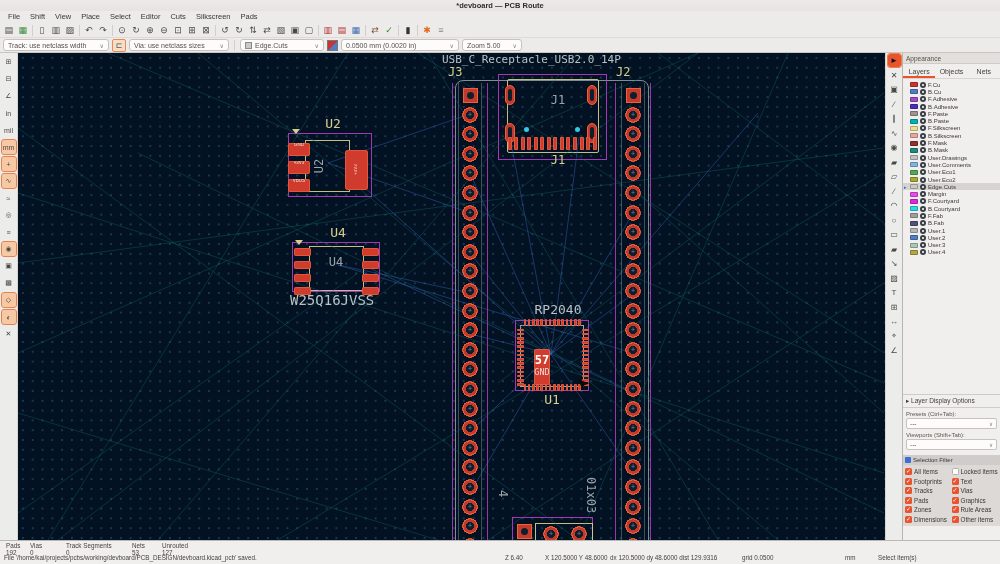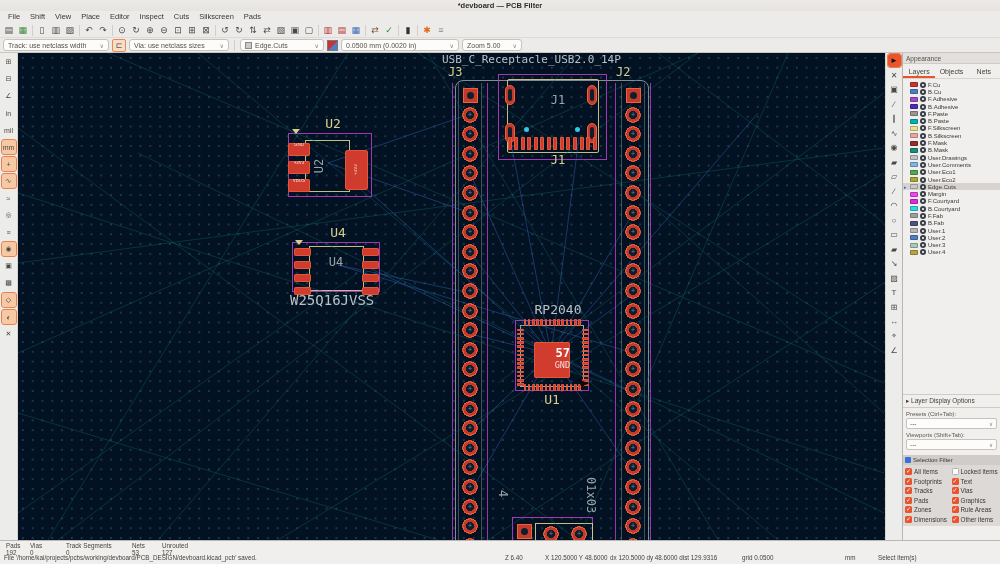--- a/index.html
+++ b/index.html
@@ -92,29 +92,29 @@
   .st-col .v { font-size:6.3px; color:#44413c; }
   .st-row2 { position:relative; height:11px; font-size:6.3px; color:#44413c; }
   .st-file { position:absolute; left:4px; top:1px; }
   .st-abs { position:absolute; top:1px; }
 </style>
 </head>
 <body>
 
 <div class="window">
 
-  <div class="titlebar">*devboard — PCB Filter</div>
+  <div class="titlebar">*devboard — PCB Route</div>
 
   <div class="menubar">
       <div class="menu-item">File</div>
       <div class="menu-item">Shift</div>
       <div class="menu-item">View</div>
       <div class="menu-item">Place</div>
+      <div class="menu-item">Select</div>
       <div class="menu-item">Editor</div>
-      <div class="menu-item">Inspect</div>
       <div class="menu-item">Cuts</div>
       <div class="menu-item">Silkscreen</div>
       <div class="menu-item">Pads</div>
     </div>
 
   <div class="tb1">
       <div class="tb-btn">▤</div>
       <div class="tb-btn" style="color: rgb(60, 140, 60);">▦</div>
       <div class="tb-sep"></div>
       <div class="tb-btn">▯</div>
@@ -307,21 +307,21 @@
       <div class="smd" style="left:344px;top:208px;width:17px;height:8px;"></div>
       <div class="smd" style="left:344px;top:221px;width:17px;height:8px;"></div>
       <div class="smd" style="left:344px;top:234px;width:17px;height:8px;"></div>
       <div class="fp-text fab" style="left:304px;top:202px;width:28px;text-align:center;font-size:12px;">U4</div>
       <div class="fp-text val" style="left:272px;top:239px;font-size:14px;">W25Q16JVSS</div>
 
       <div class="fp-text val" style="left:505px;top:249px;width:70px;text-align:center;font-size:13px;">RP2040</div>
       <div class="court" style="left:497px;top:267px;width:74px;height:71px;"></div>
       <div class="fabbox" style="left:502px;top:272px;width:64px;height:62px;"></div>
       <div id="u1-pads"></div>
-      <div class="smd" style="left:516px;top:289px;width:36px;height:36px;background:#d23c2e;z-index:5;text-align:right;">
+      <div class="smd" style="left:516px;top:296px;width:16px;height:36px;background:#d23c2e;z-index:5;text-align:center;">
         <div style="color:#fff;font-size:12px;font-weight:bold;font-family:'DejaVu Sans Mono',monospace;margin-top:4px;">57</div>
         <div style="color:#f2dcd6;font-size:8.5px;font-family:'DejaVu Sans Mono',monospace;">GND</div>
       </div>
       <div class="fp-text silk" style="left:512px;top:339px;width:44px;text-align:center;font-size:13px;">U1</div>
       <div class="cursor" style="left:560px;top:326px;"></div>
 
       <div class="court" style="left:494px;top:464px;width:81px;height:25px;"></div>
       <div class="silkbox" style="left:517px;top:470px;width:58px;height:19px;"></div>
       <div class="pth-sq" style="left:499px;top:471px;">
           <div class="hole"></div>

